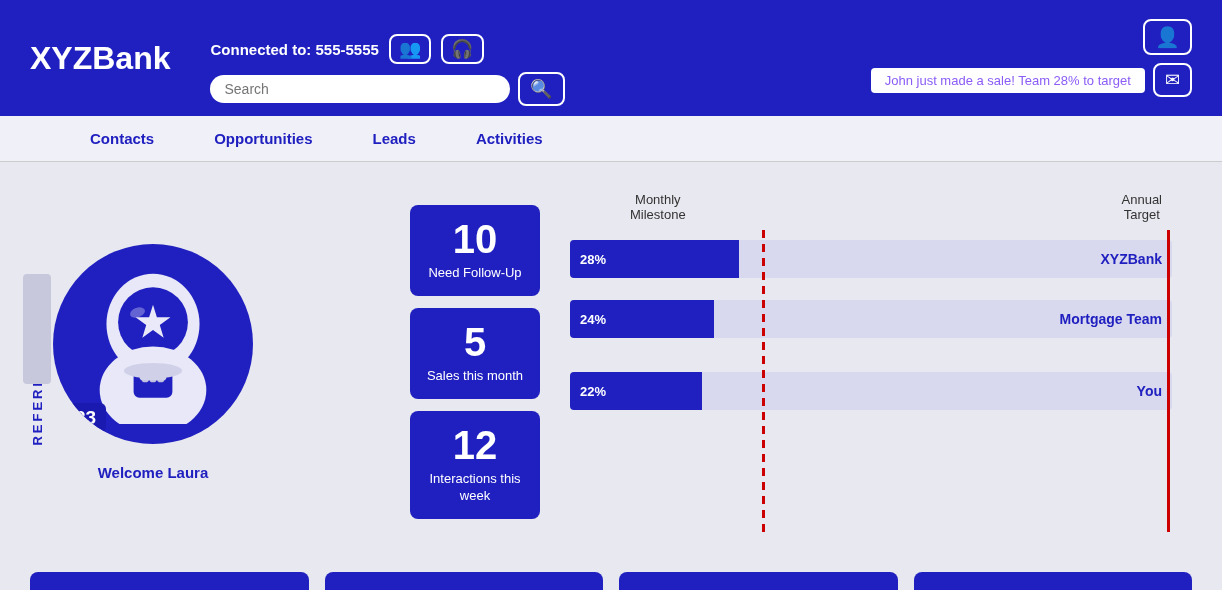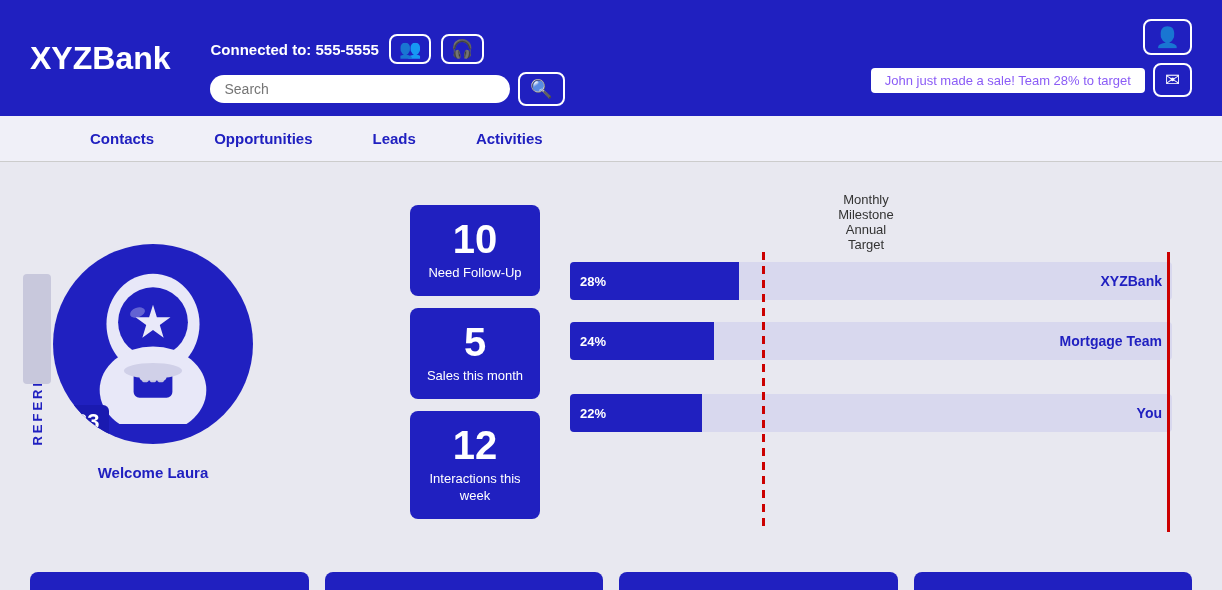--- a/index.html
+++ b/index.html
@@ -207,22 +207,22 @@
     
     .chart-panel {
       flex: 1;
       padding: 10px 20px 10px 10px;
       display: flex;
       flex-direction: column;
     }
     .chart-header {
       display: flex;
       justify-content: space-between;
+      margin-bottom: 8px;
       padding-right: 10px;
-      flex-direction: column;
     }
     .chart-label-monthly {
       font-size: 13px;
       color: #333;
       text-align: center;
     }
     .chart-label-annual {
       font-size: 13px;
       color: #333;
       text-align: center;
@@ -301,21 +301,21 @@
 
           <circle cx="72" cy="118" r="4" fill="#c0c0e0"></circle>
           <circle cx="80" cy="118" r="4" fill="#c0c0e0"></circle>
           <circle cx="88" cy="118" r="4" fill="#c0c0e0"></circle>
 
           <rect x="66" y="108" width="28" height="12" rx="4" fill="#d0d0e8"></rect>
 
           <ellipse cx="80" cy="110" rx="30" ry="8" fill="#d0d0e8"></ellipse>
         </svg>
 
-        <div style="position:absolute; bottom:5px; left:12px; background:#1a1ab0; color:white; font-size:22px; font-weight:bold; padding:4px 10px; border-radius:6px;">23</div>
+        <div style="position:absolute; bottom:11px; left:12px; background:#1a1ab0; color:white; font-size:19px; font-weight:bold; padding:4px 10px; border-radius:6px;">23</div>
       </div>
       <div class="welcome-text">Welcome Laura</div>
     </div>
   </div>
 
   <div class="stats-panel">
     <div class="stat-card">
       <div class="stat-number">10</div>
       <div class="stat-label">Need Follow-Up</div>
     </div>

